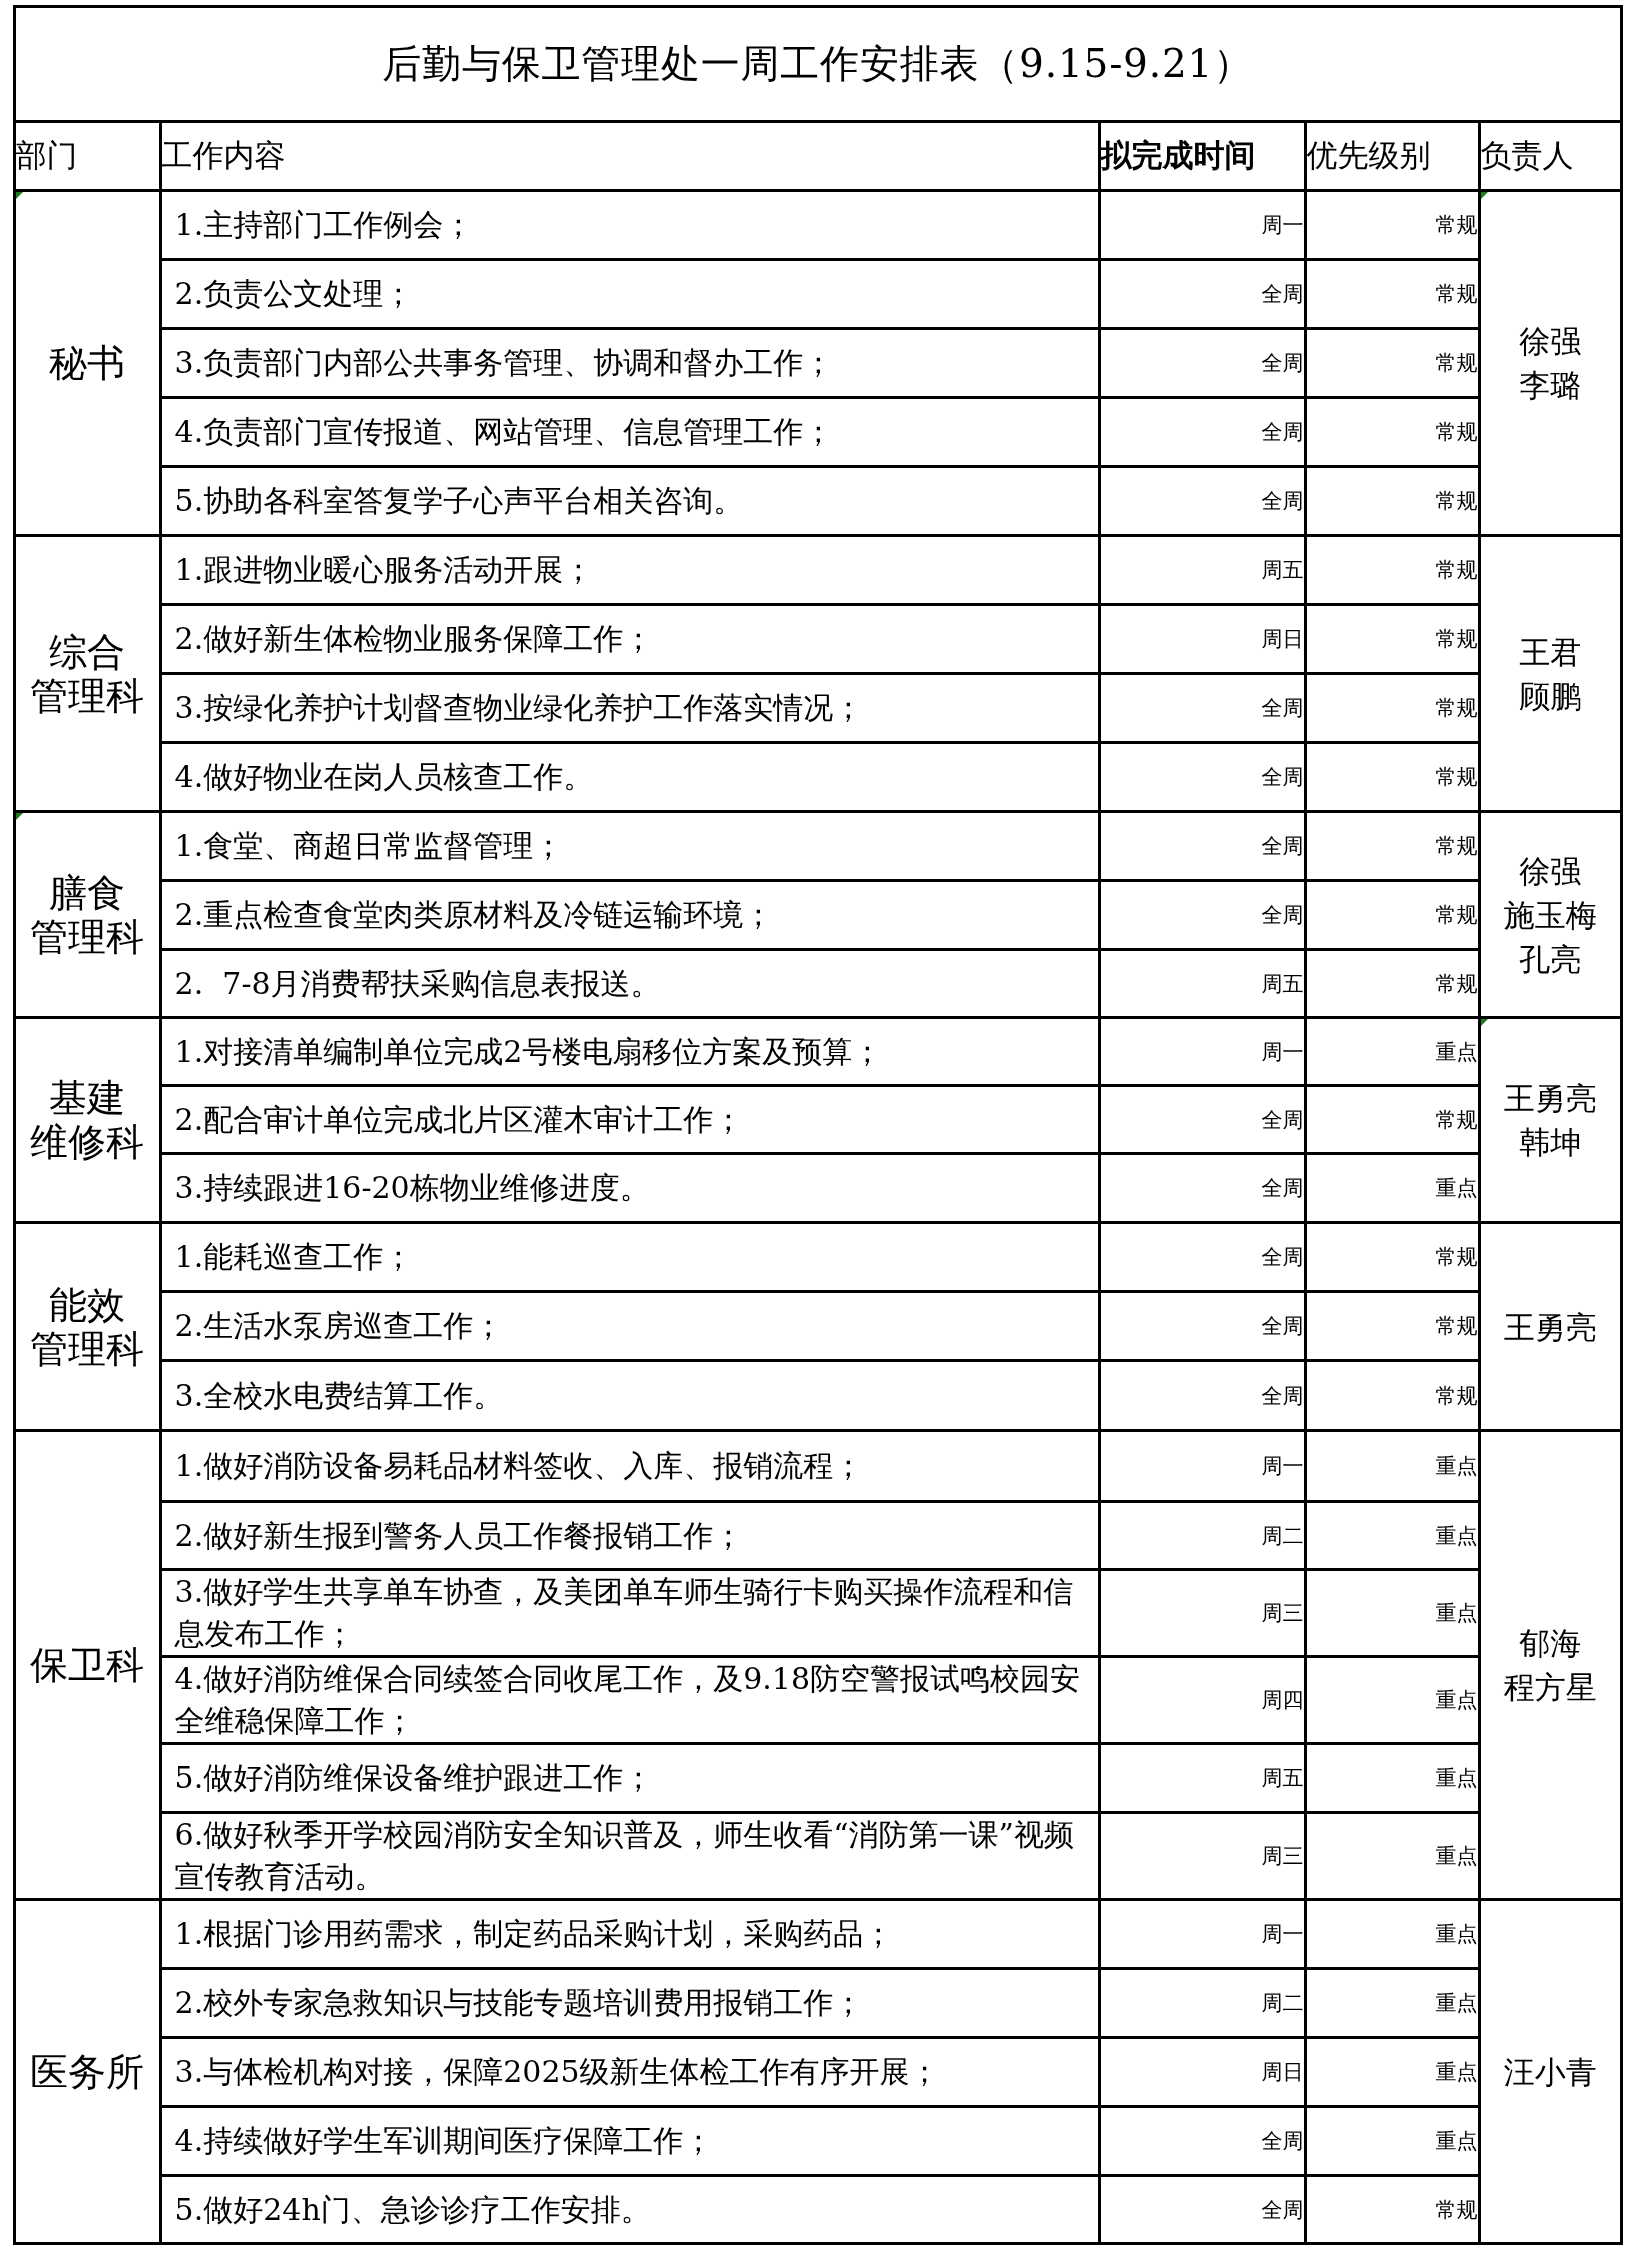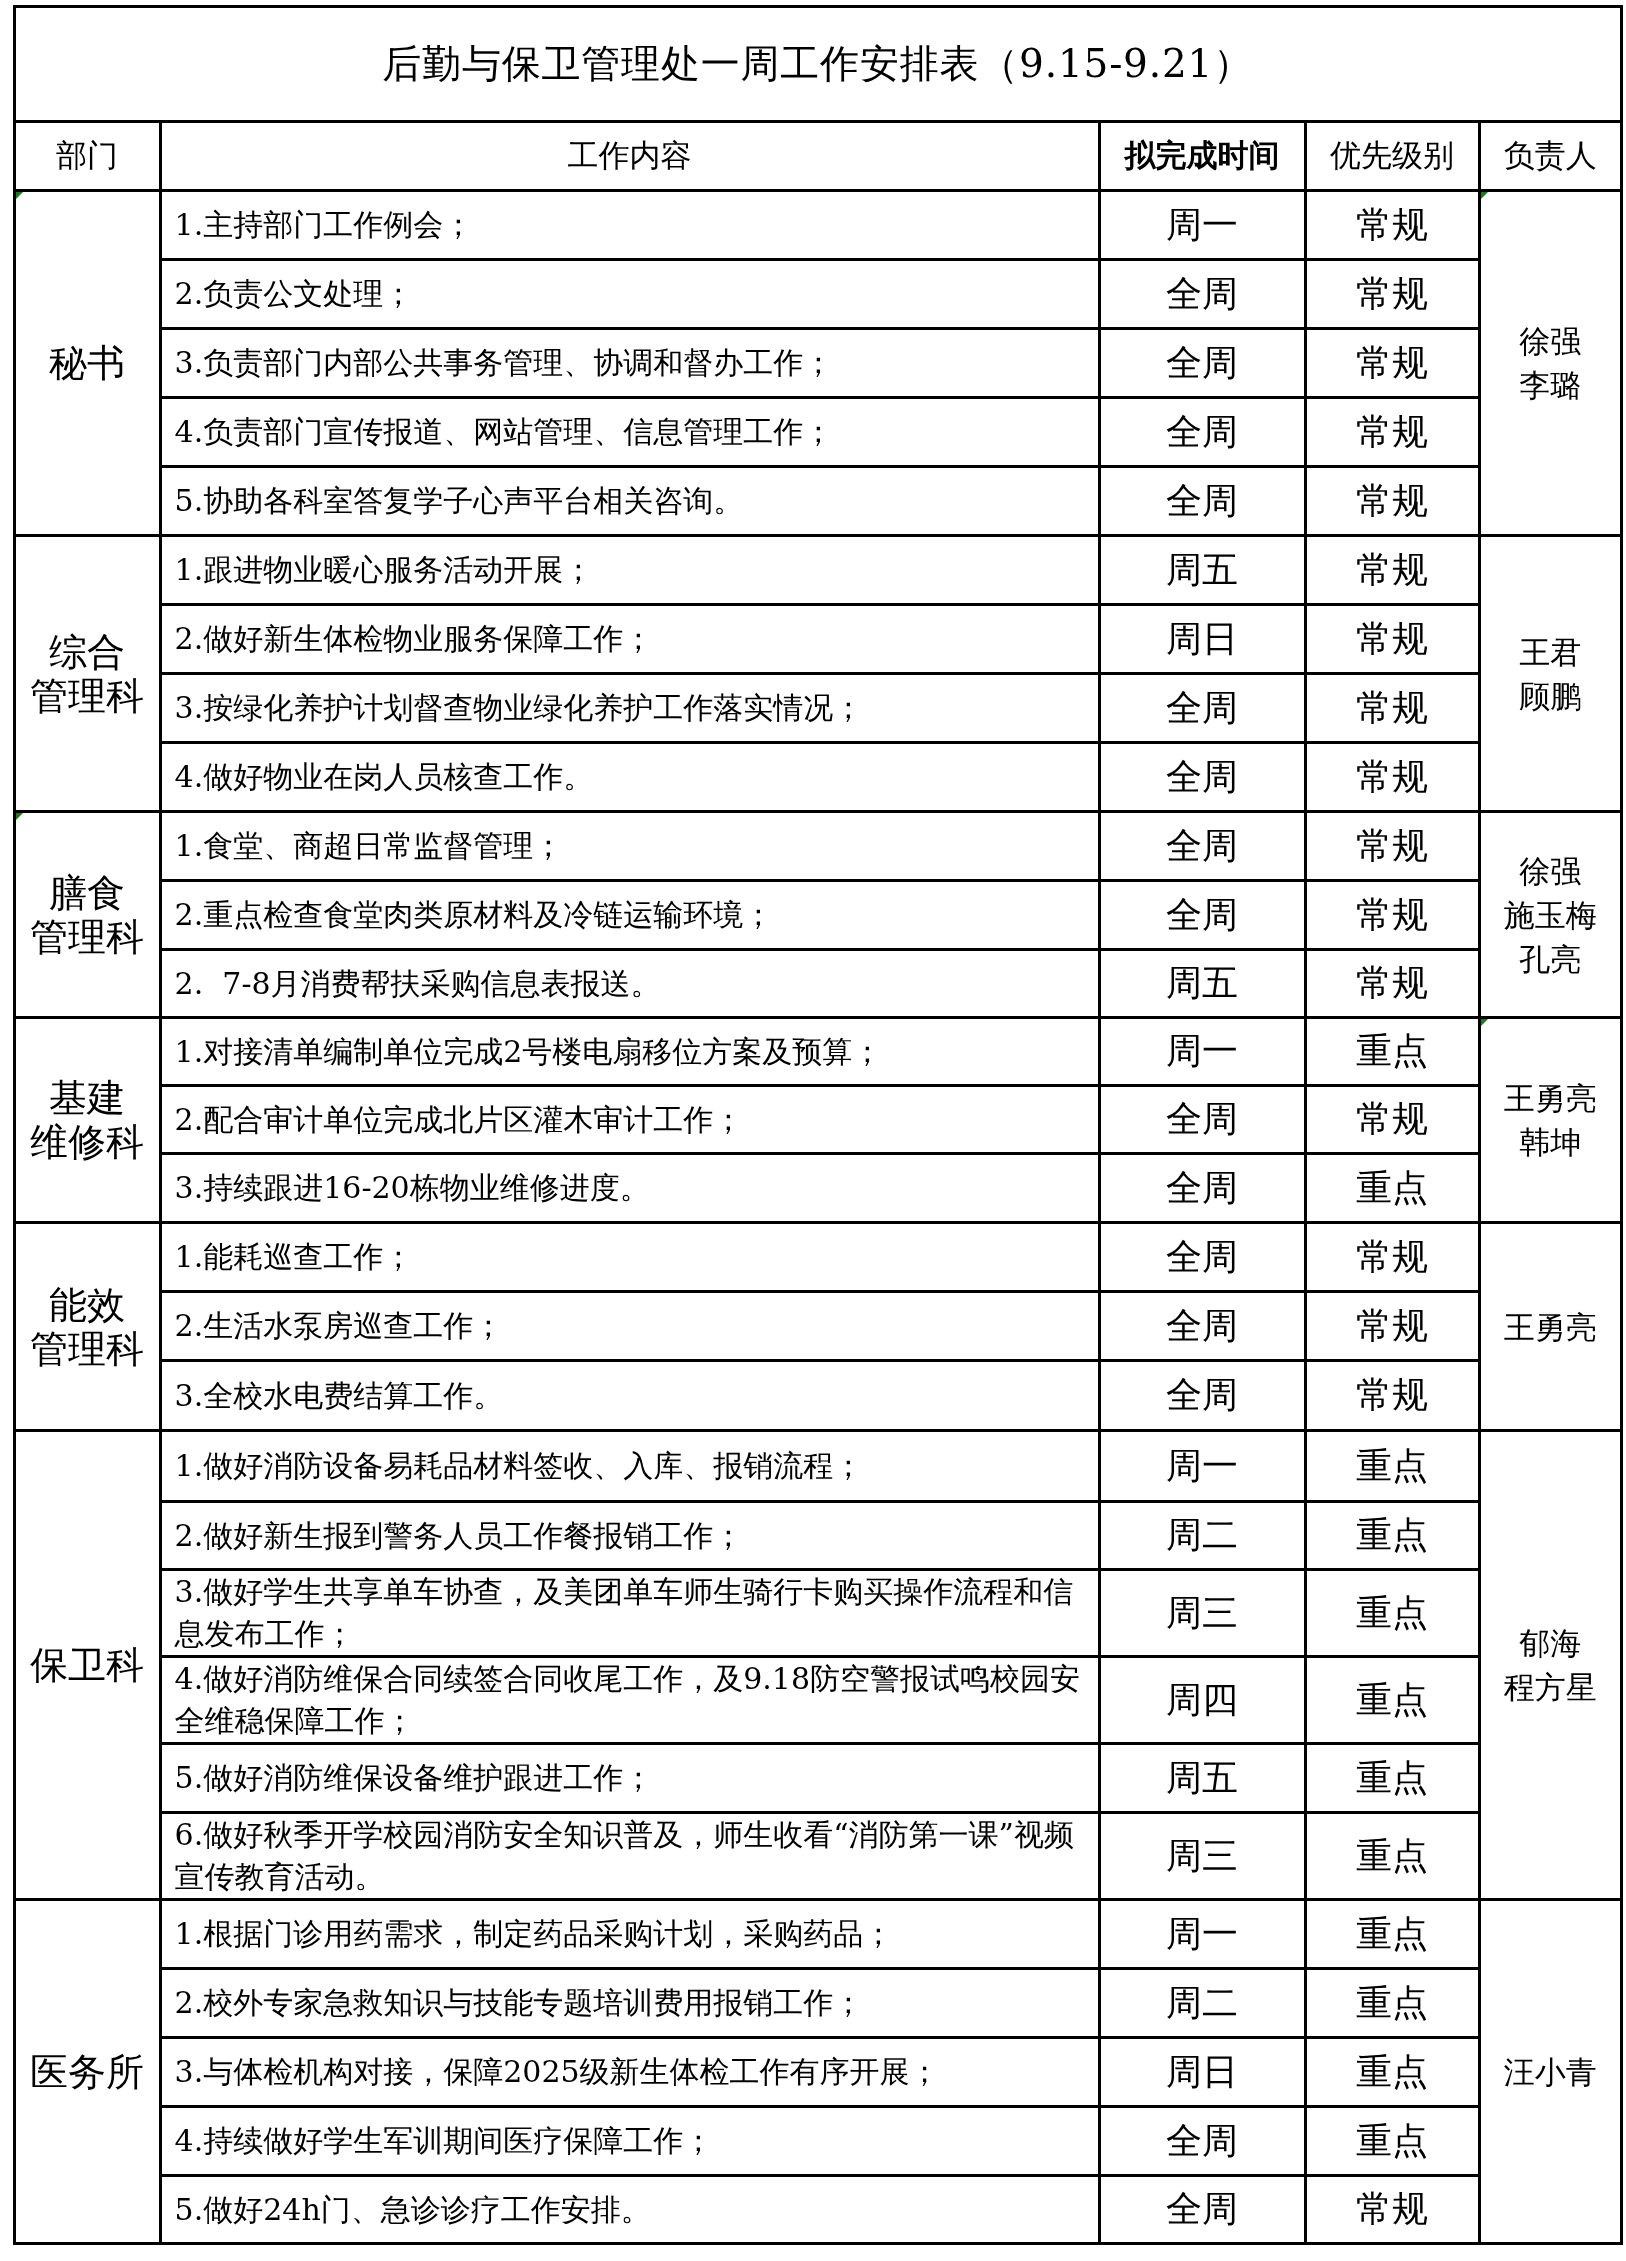--- a/index.html
+++ b/index.html
@@ -7,25 +7,25 @@
          font-family: "DejaVu Serif", "Liberation Serif", serif; color: #000; }
   table.sheet {
     position: absolute; left: 12.6px; top: 5px; width: 1607px;
     border-collapse: collapse; table-layout: fixed;
   }
   table.sheet td, table.sheet th {
     border: 3.1px solid #000; padding: 0; vertical-align: middle;
     font-weight: normal; overflow: hidden;
   }
   .title-cell { height: 112px; text-align: center; font-size: 39px; letter-spacing: 0.8px; font-weight: bold; }
-  .hdr { height: 66px; text-align: center; font-size: 31px; }
+  .hdr { height: 66px; text-align: left; font-size: 31px; }
   .hdr.bold { font-weight: bold; margin-top: 18px; }
   .dept { text-align: center; font-size: 38px; line-height: 44px; position: relative; margin-left: 36px; }
   .task { text-align: left; font-size: 30px; line-height: 42px; padding: 0 13px !important; }
-  .time, .prio { text-align: center; font-size: 36px; }
+  .time, .prio { text-align: right; font-size: 21px; }
   .owner { text-align: center; font-size: 31px; line-height: 44px; position: relative; }
   .corner-mark { position: absolute; left: 0; top: 0; width: 0; height: 0;
                  border-top: 7.9px solid #1e7a1e; border-right: 7.9px solid transparent; }
   .line { display: block; }
 </style>
 </head>
 <body>
 
 <table class="sheet">
   <colgroup>

